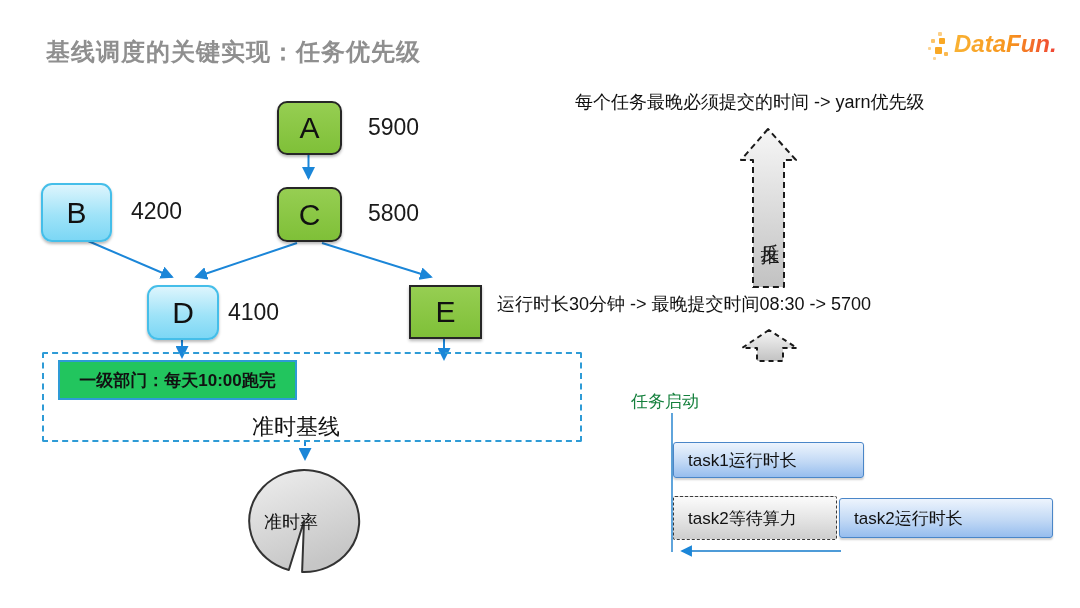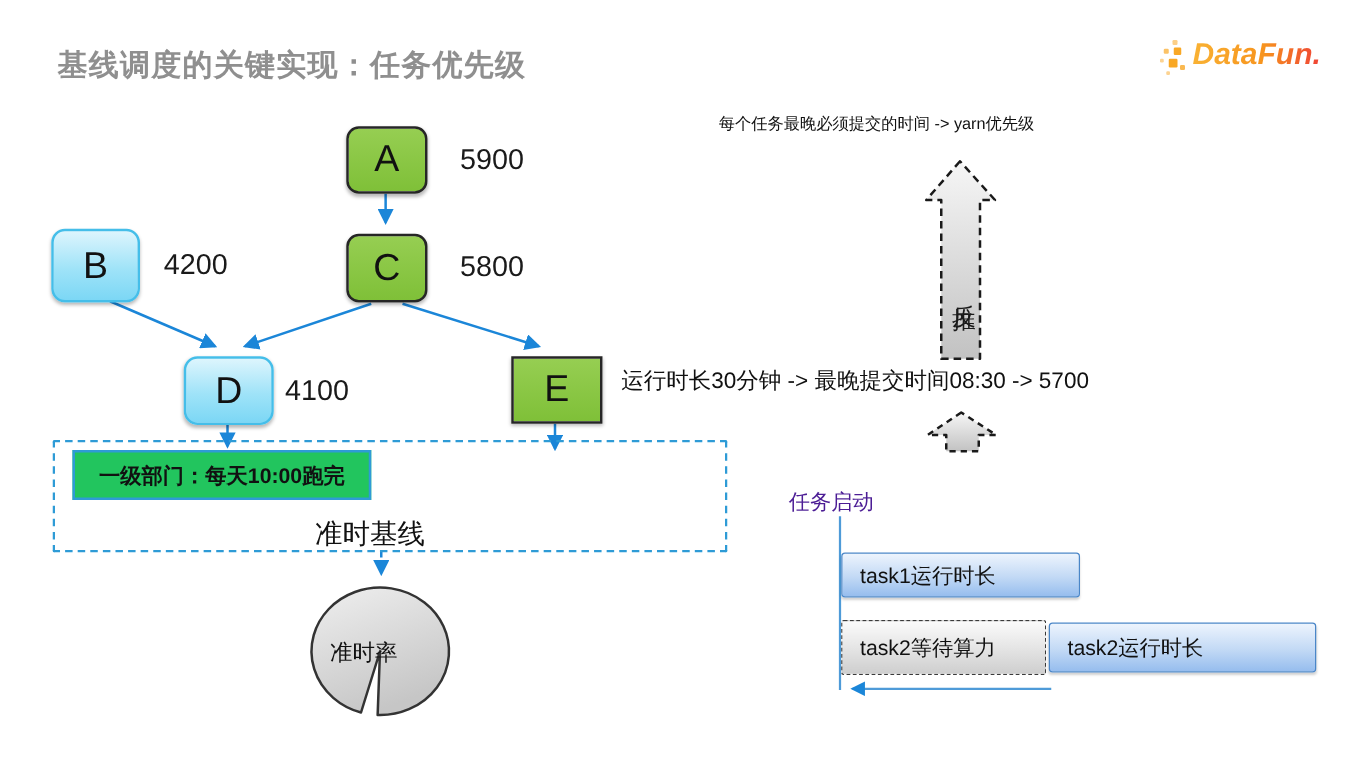--- a/index.html
+++ b/index.html
@@ -43,29 +43,29 @@
   }
   .info-box{
     display:flex;align-items:center;justify-content:center;
     font-size:17px;color:#111;border:2px solid #2E9BD6;
   }
   .info-blue{left:58px;top:360px;width:235px;height:36px;background:#22c55e;font-weight:bold;}
   .info-green{left:325px;top:367px;width:215px;height:33px;background:#8CC63E;}
   .baseline-label{left:236px;top:412px;width:120px;text-align:center;font-size:22px;color:#111;}
   .pie-label{left:264px;top:510px;width:82px;text-align:left;font-size:18px;color:#111;}
   
-  .top-text{left:575px;top:90px;font-size:13px;color:#111;}
+  .top-text{left:575px;top:90px;font-size:18px;color:#111;}
   .mid-text{left:497px;top:292px;font-size:18px;color:#111;}
   .fantui{
     left:755px;top:196px;width:28px;height:70px;
     writing-mode:vertical-rl;text-orientation:upright;
     font-size:19px;color:#1a1a1a;letter-spacing:3px;text-align:center;
   }
   
-  .gantt-start{left:631px;top:390px;font-size:17px;color:#4c1d95;}
+  .gantt-start{left:631px;top:390px;font-size:17px;color:#15803d;}
   .bar{
     display:flex;align-items:center;padding-left:14px;font-size:17px;color:#111;
     box-sizing:border-box;
   }
   .bar.run{
     background:linear-gradient(180deg,#EDF4FD 0%,#C2D9F5 55%,#96BDEE 100%);
     border:1.5px solid #4A86C8;border-radius:3px;box-shadow:0 2px 2px rgba(0,0,0,0.18);
   }
   .bar.wait{
     background:linear-gradient(180deg,#FBFBFB 0%,#E3E3E3 55%,#CECECE 100%);

